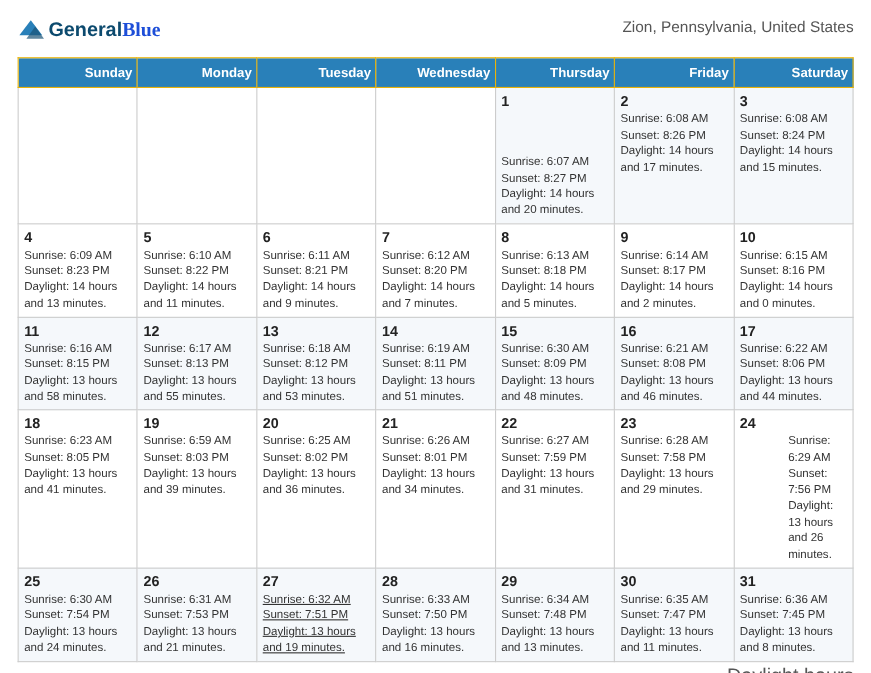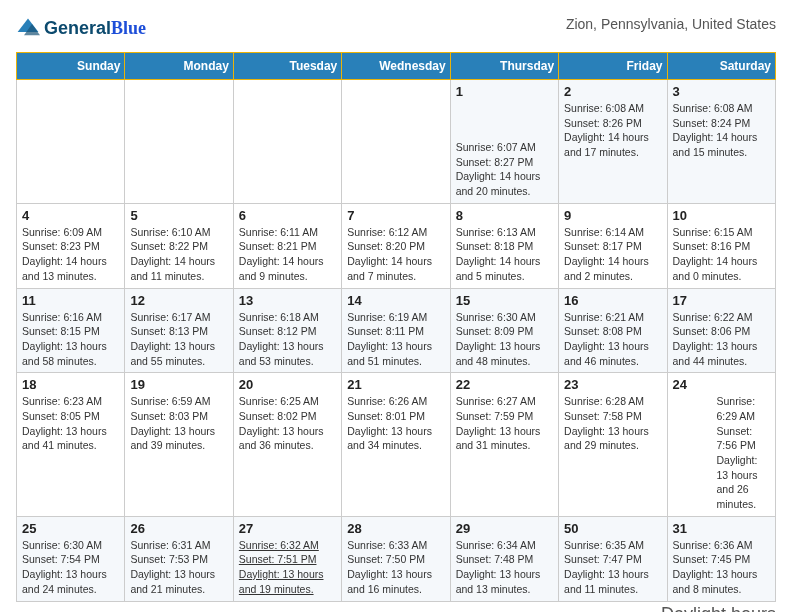--- a/index.html
+++ b/index.html
@@ -315,21 +315,21 @@
 Sunset: 7:50 PM
 Daylight: 13 hours and 16 minutes.</div>
         </td>
         <td>
           <span class="day-number">29</span>
           <div class="day-info" style="white-space: pre-line;">Sunrise: 6:34 AM
 Sunset: 7:48 PM
 Daylight: 13 hours and 13 minutes.</div>
         </td>
         <td>
-          <span class="day-number">50</span>
+          <span class="day-number">30</span>
           <div class="day-info" style="white-space: pre-line;">Sunrise: 6:35 AM
 Sunset: 7:47 PM
 Daylight: 13 hours and 11 minutes.</div>
         </td>
         <td>
           <span class="day-number">31</span>
           <div class="day-info" style="white-space: pre-line;">Sunrise: 6:36 AM
 Sunset: 7:45 PM
 Daylight: 13 hours and 8 minutes.</div>
         </td>

